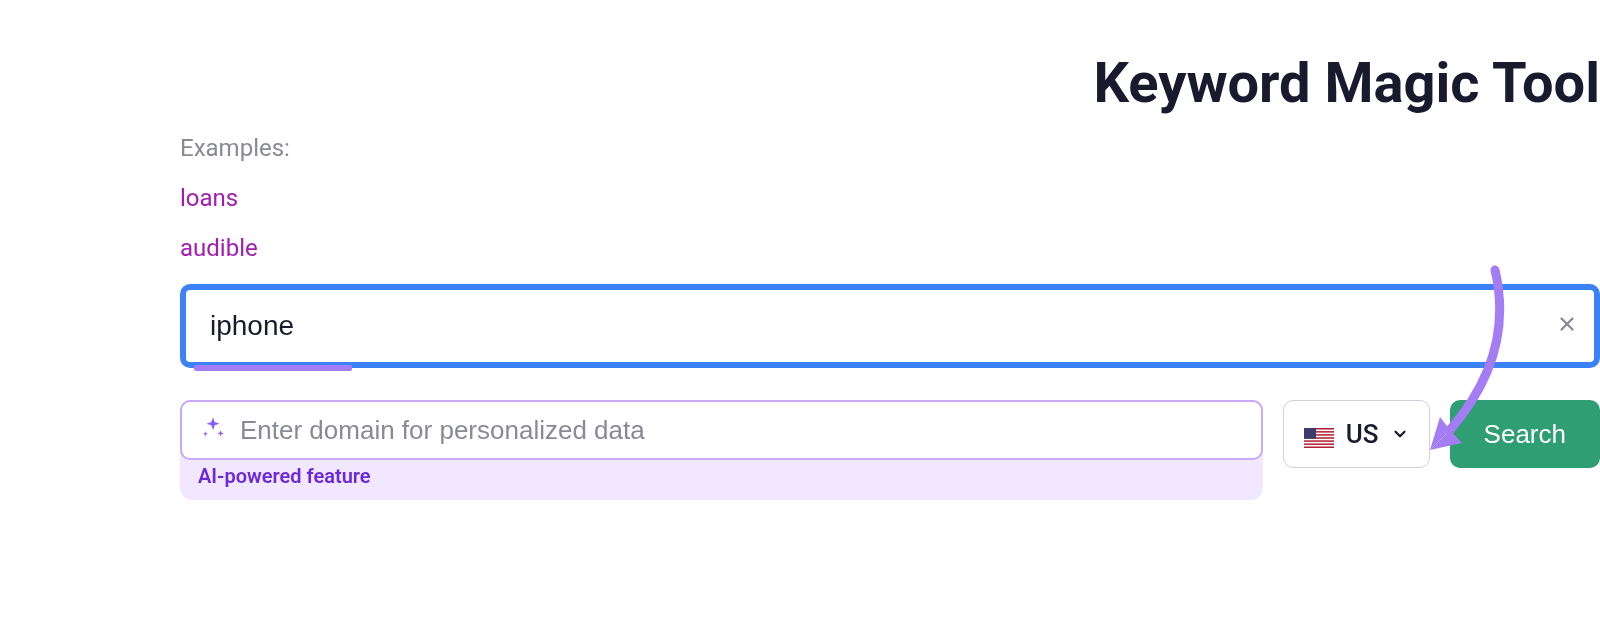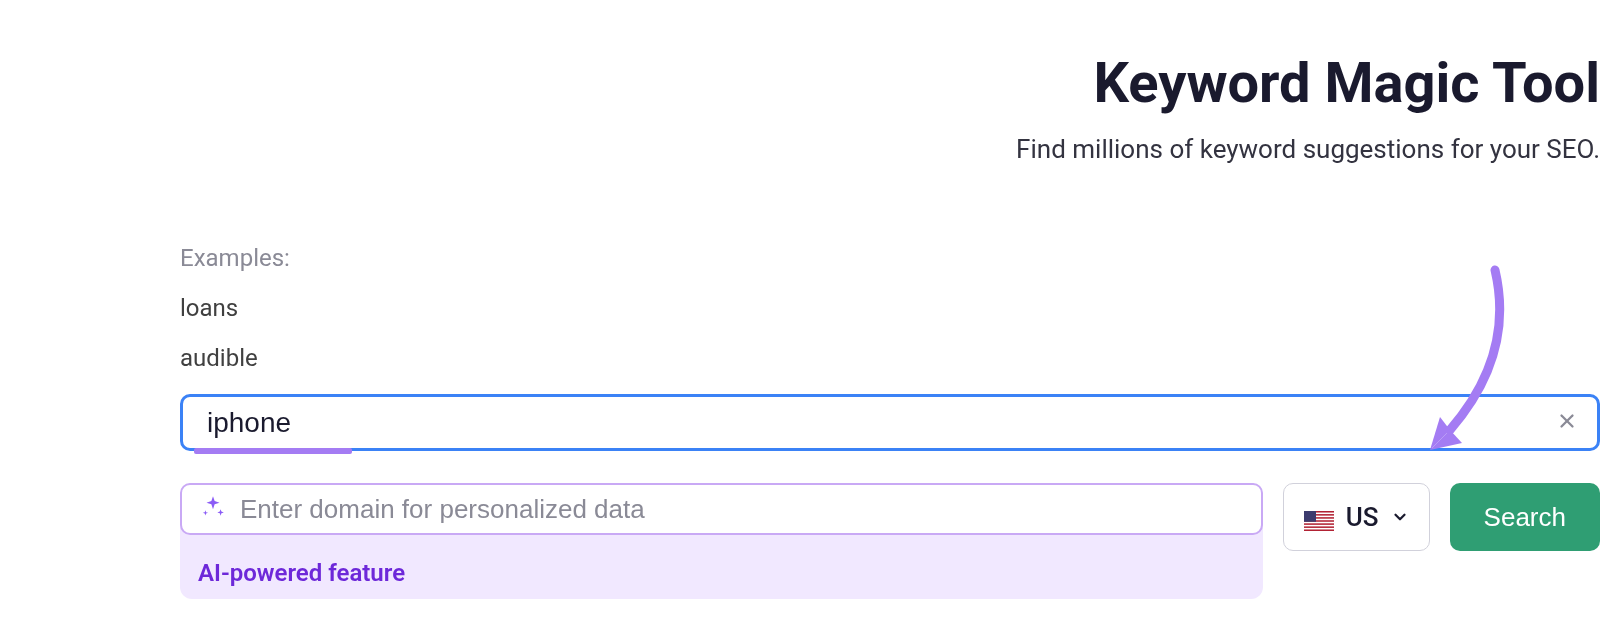--- a/index.html
+++ b/index.html
@@ -42,32 +42,32 @@
       gap: 22px;
       margin-bottom: 22px;
       flex-direction: column;
     }
     .examples-label {
       font-size: 24px;
       color: #8a8a96;
     }
     .example-link {
       font-size: 24px;
-      color: #404040;
+      color: #a21caf;
       cursor: pointer;
     }
     .search-input-wrapper {
       width: 1420px;
       position: relative;
       margin-bottom: 32px;
     }
     .search-input {
       width: 100%;
-      height: 57px;
-      border: 3px solid #3b82f6;
+      height: 84px;
+      border: 6px solid #3b82f6;
       border-radius: 10px;
       padding: 0 84px 0 24px;
       font-size: 28px;
       color: #1a1a2e;
       outline: none;
     }
     .underline-indicator {
       position: absolute;
       bottom: -3px;
       left: 14px;
@@ -94,21 +94,21 @@
       flex: 1;
       background: #f1e8ff;
       border-radius: 12px;
       padding-bottom: 12px;
     }
     .domain-input-wrapper {
       position: relative;
       background: #ffffff;
       border: 2px solid #c9a9f5;
       border-radius: 10px;
-      height: 52px;
+      height: 60px;
       display: flex;
       align-items: center;
       padding: 0 18px;
       gap: 14px;
     }
     .sparkle-icon {
       color: #8b5cf6;
       flex-shrink: 0;
     }
     .domain-input {
@@ -116,24 +116,24 @@
       border: none;
       outline: none;
       font-size: 26px;
       color: #1a1a2e;
       background: transparent;
     }
     .domain-input::placeholder {
       color: #8a8a96;
     }
     .ai-label {
-      font-size: 24px;
+      font-size: 20px;
       font-weight: 600;
       color: #6d28d9;
-      padding: 24px 18px 0 18px;
+      padding: 4px 18px 0 18px;
     }
     .country-select {
       height: 68px;
       border: 1px solid #d1d1db;
       border-radius: 10px;
       padding: 4px 20px;
       display: flex;
       align-items: center;
       gap: 12px;
       background: #ffffff;
@@ -163,21 +163,20 @@
       right: 80px;
       top: 265px;
       pointer-events: none;
     }
   </style>
 </head>
 <body>
 
 <div class="container">
   <h1 class="title">Keyword Magic Tool</h1>
-  <p class="subtitle">Find millions of keyword suggestions for your SEO.</p>
 
   <div class="examples-row">
     <span class="examples-label">Examples:</span>
     <span class="example-link">loans</span>
     <span class="example-link">audible</span>
   </div>
 
   <div class="search-input-wrapper">
     <input type="text" class="search-input" value="iphone" style="">
     <div class="underline-indicator"></div>

